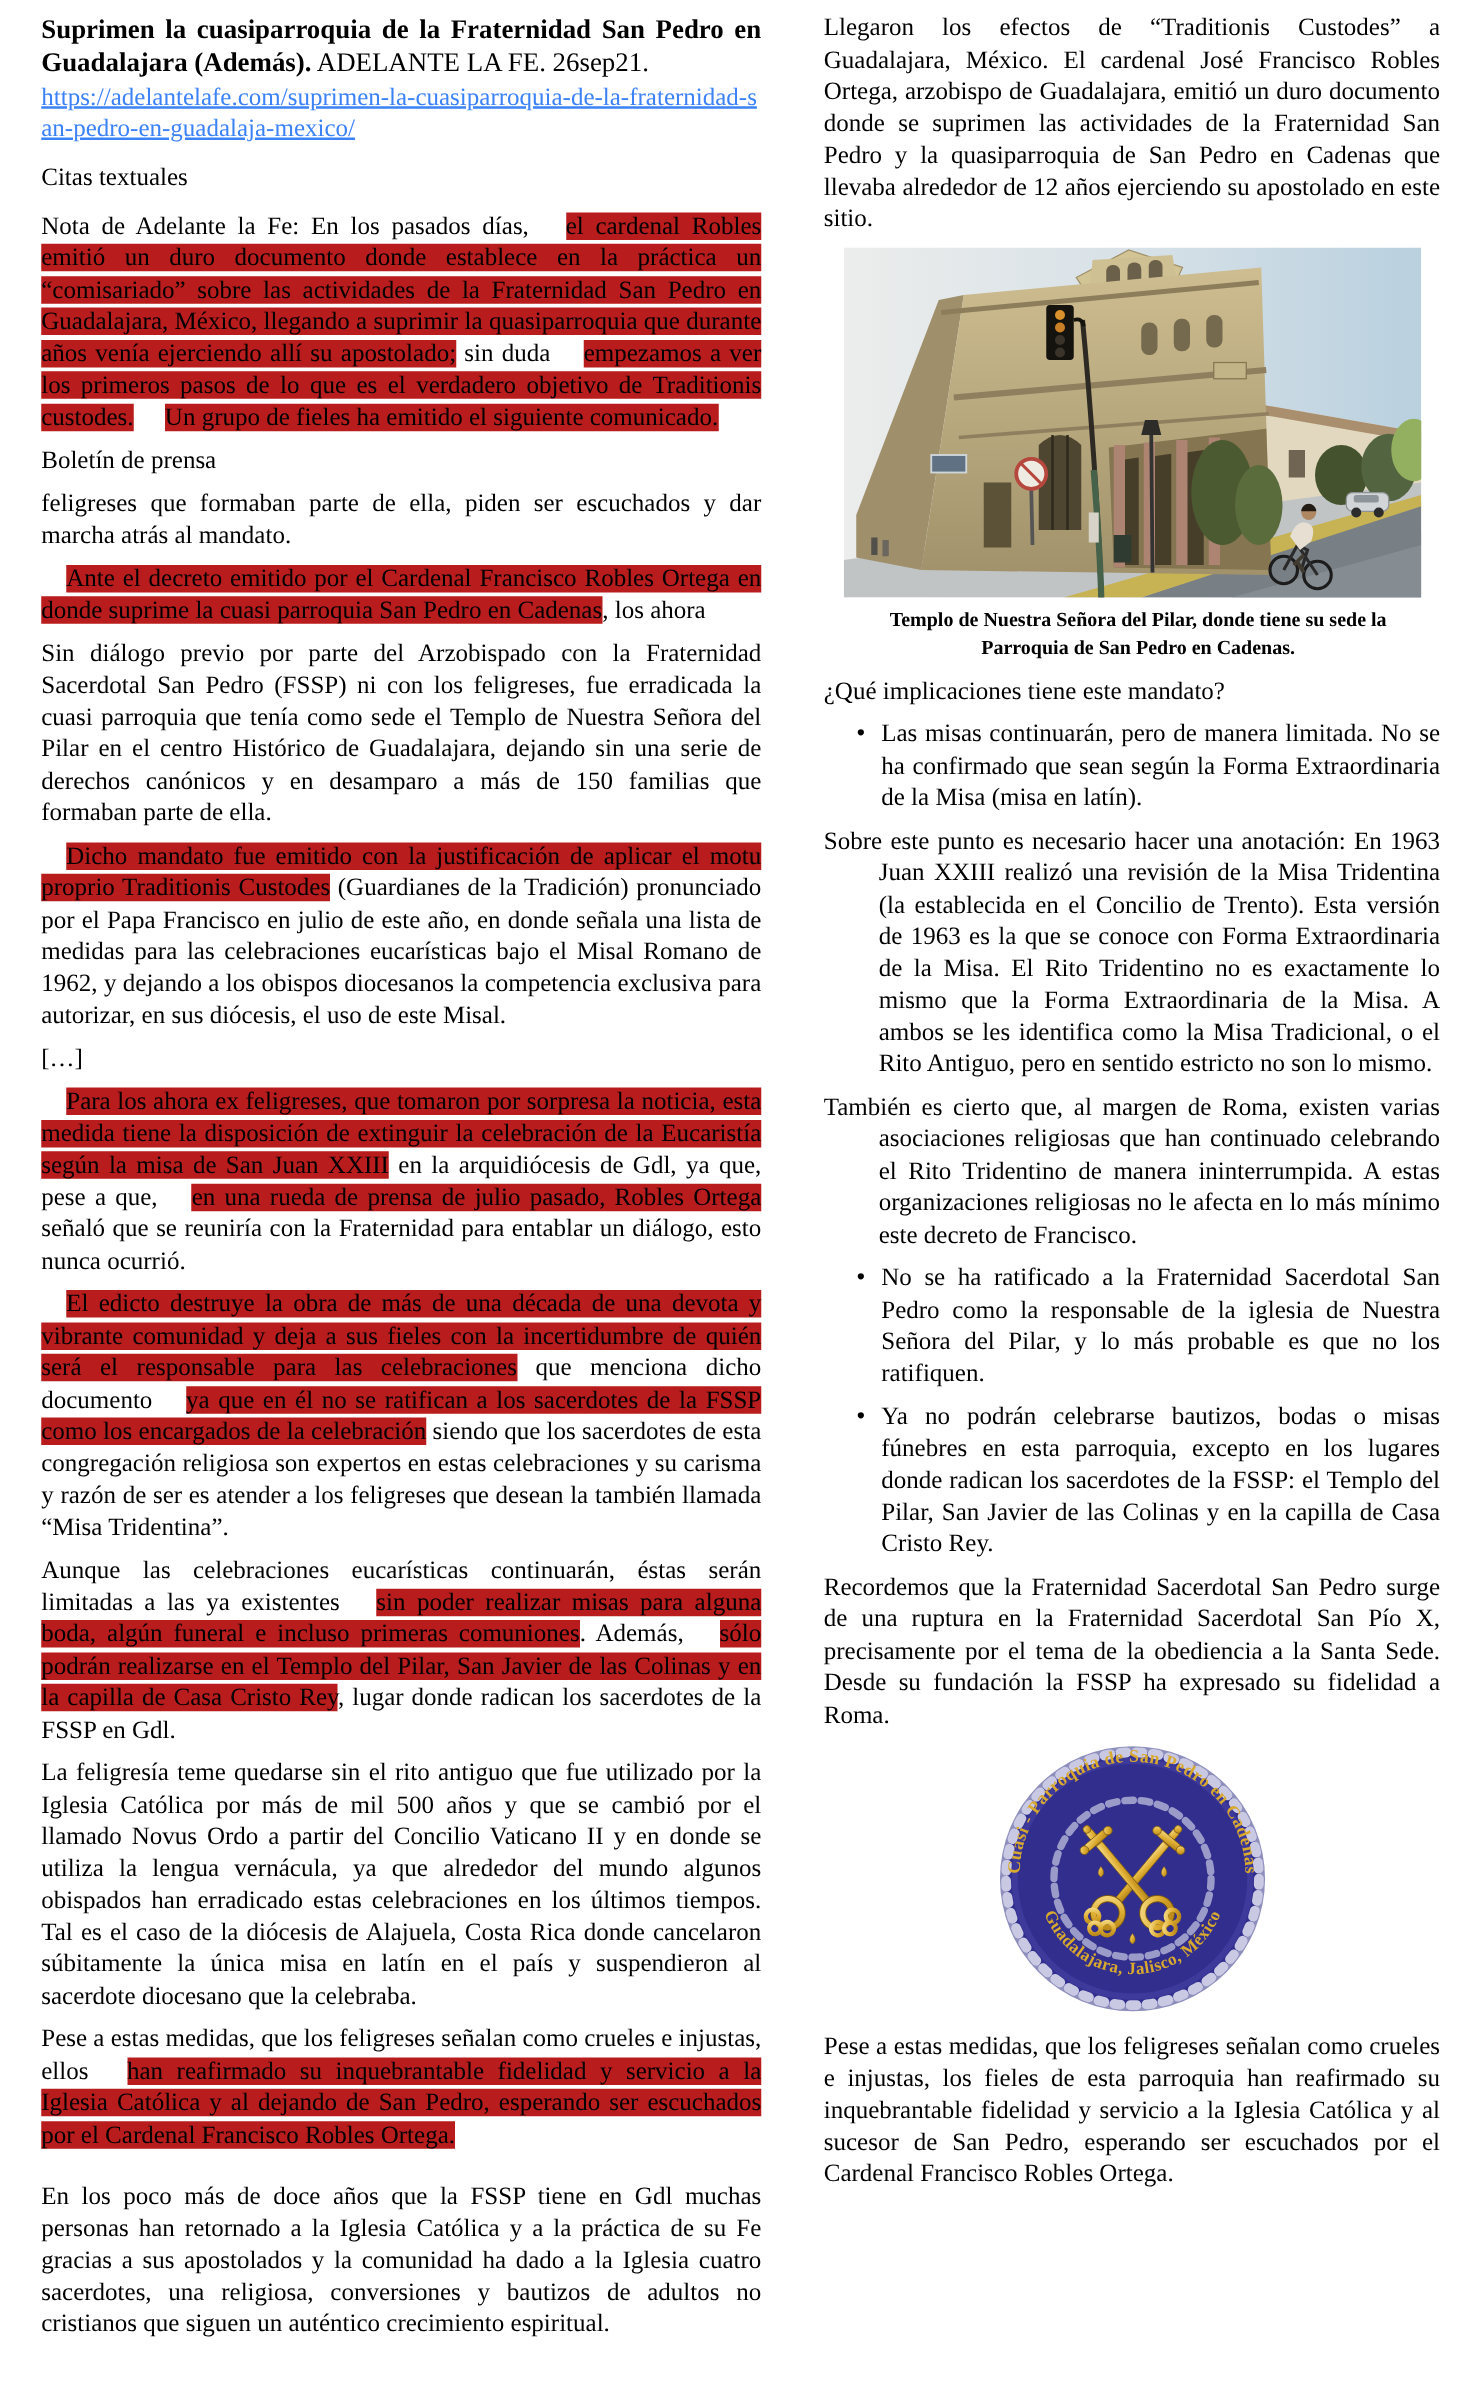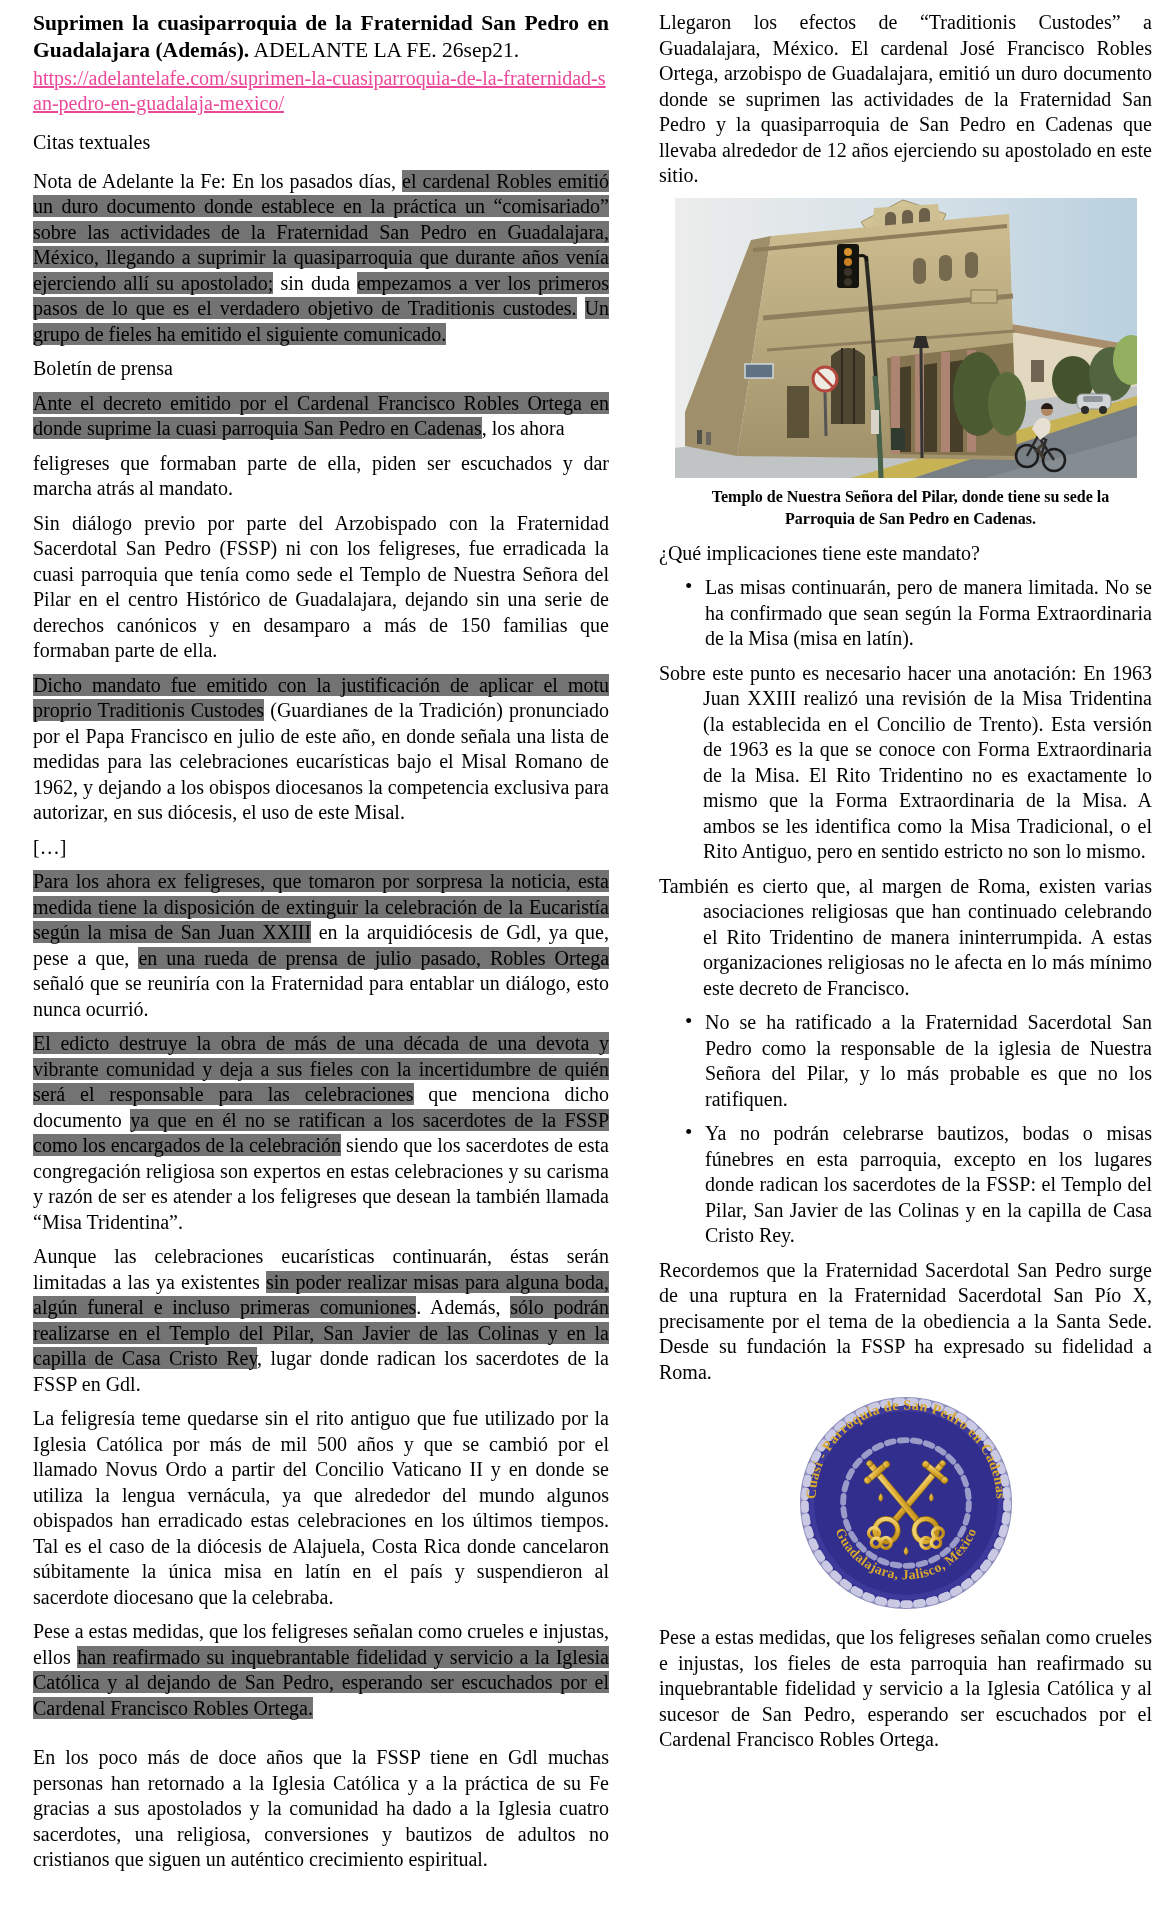--- a/index.html
+++ b/index.html
@@ -3,25 +3,25 @@
 <meta charset="utf-8">
 <style>
   html,body{margin:0;padding:0;background:#ffffff;}
   body{width:1174px;height:1920px;overflow:hidden;color:#000;
        font-family:"Liberation Serif","DejaVu Serif",serif;}
   .page{display:flex;padding:10px 20px 0 33px;gap:50px;box-sizing:border-box;}
   .col{box-sizing:border-box;}
   .col.left{width:576px;}
   .col.right{width:493px;}
   p{margin:0 0 9px 0;font-size:20px;line-height:25.5px;text-align:justify;}
-  .hl{background:#737373;}
+  .hl{background:#b91c1c;margin-left:20px;}
   .title{font-size:21.5px;line-height:27px;font-weight:bold;margin-bottom:2px;}
   .title .tsuffix{font-weight:normal;}
   .linkline{margin-bottom:12px;line-height:25px;}
-  a.url{color:#ec4899;text-decoration:underline;overflow-wrap:anywhere;word-break:break-all;font-size:20px;}
+  a.url{color:#3b82f6;text-decoration:underline;overflow-wrap:anywhere;word-break:break-all;font-size:20px;}
   .citas{margin:14px 0 13px 0;}
   .bullet{position:relative;padding-left:46px;}
   .bullet::before{content:"\2022";position:absolute;left:26px;top:-1px;font-size:21px;}
   .hang{padding-left:44px;text-indent:-44px;}
   .gap-top{margin-top:24px;}
   .photo{display:block;margin:4px 0 8px 16px;}
   .caption{font-weight:bold;text-align:center;font-size:16px;line-height:22px;
            margin:0 6px 11px 16px;}
   .seal{display:block;margin:10px auto 14px auto;}
   .after-seal{margin-top:4px;}
@@ -31,22 +31,22 @@
 
 <div class="page">
 
   <div class="col left">
     <p class="title"><b>Suprimen la cuasiparroquia de la Fraternidad San Pedro en Guadalajara (Además).</b><span class="tsuffix"> ADELANTE LA FE. 26sep21.</span></p>
     <p class="linkline"><a class="url" href="#">https://adelantelafe.com/suprimen-la-cuasiparroquia-de-la-fraternidad-san-pedro-en-guadalaja-mexico/</a></p>
     <p class="citas">Citas textuales</p>
 
     <p><span>Nota de Adelante la Fe: En los pasados días, </span><span class="hl">el cardenal Robles emitió un duro documento donde establece en la práctica un “comisariado” sobre las actividades de la Fraternidad San Pedro en Guadalajara, México, llegando a suprimir la quasiparroquia que durante años venía ejerciendo allí su apostolado;</span><span> sin duda </span><span class="hl">empezamos a ver los primeros pasos de lo que es el verdadero objetivo de Traditionis custodes.</span><span> </span><span class="hl">Un grupo de fieles ha emitido el siguiente comunicado.</span></p>
     <p><span>Boletín de prensa</span></p>
+    <p><span>feligreses que formaban parte de ella, piden ser escuchados y dar marcha atrás al mandato.</span></p>
     <p><span class="hl">Ante el decreto emitido por el Cardenal Francisco Robles Ortega en donde suprime la cuasi parroquia San Pedro en Cadenas</span><span>, los ahora</span></p>
-    <p><span>feligreses que formaban parte de ella, piden ser escuchados y dar marcha atrás al mandato.</span></p>
     <p><span>Sin diálogo previo por parte del Arzobispado con la Fraternidad Sacerdotal San Pedro (FSSP) ni con los feligreses, fue erradicada la cuasi parroquia que tenía como sede el Templo de Nuestra Señora del Pilar en el centro Histórico de Guadalajara, dejando sin una serie de derechos canónicos y en desamparo a más de 150 familias que formaban parte de ella.</span></p>
     <p><span class="hl">Dicho mandato fue emitido con la justificación de aplicar el motu proprio Traditionis Custodes</span><span> (Guardianes de la Tradición) pronunciado por el Papa Francisco en julio de este año, en donde señala una lista de medidas para las celebraciones eucarísticas bajo el Misal Romano de 1962, y dejando a los obispos diocesanos la competencia exclusiva para autorizar, en sus diócesis, el uso de este Misal.</span></p>
     <p><span>[…]</span></p>
     <p><span class="hl">Para los ahora ex feligreses, que tomaron por sorpresa la noticia, esta medida tiene la disposición de extinguir la celebración de la Eucaristía según la misa de San Juan XXIII</span><span> en la arquidiócesis de Gdl, ya que, pese a que, </span><span class="hl">en una rueda de prensa de julio pasado, Robles Ortega</span><span> señaló que se reuniría con la Fraternidad para entablar un diálogo, esto nunca ocurrió.</span></p>
     <p><span class="hl">El edicto destruye la obra de más de una década de una devota y vibrante comunidad  y deja a sus fieles con la incertidumbre de quién será el responsable para las celebraciones</span><span> que menciona dicho documento </span><span class="hl">ya que en él no se ratifican a los sacerdotes de la FSSP como los encargados de la celebración</span><span> siendo que los sacerdotes de esta congregación religiosa son expertos en estas celebraciones y su carisma y razón de ser es atender a los feligreses que desean la también llamada “Misa Tridentina”.</span></p>
     <p><span>Aunque las celebraciones eucarísticas continuarán, éstas serán limitadas a las ya existentes </span><span class="hl">sin poder realizar misas para alguna boda, algún funeral e incluso primeras comuniones</span><span>. Además, </span><span class="hl">sólo podrán realizarse en el Templo del Pilar, San Javier de las Colinas y en la capilla de Casa Cristo Rey</span><span>, lugar donde radican los sacerdotes de la FSSP en Gdl.</span></p>
     <p><span>La feligresía teme quedarse sin el rito antiguo que fue utilizado por la Iglesia Católica por más de mil 500 años y que se cambió por el llamado Novus Ordo a partir del Concilio Vaticano II y en donde se utiliza la lengua vernácula, ya que alrededor del mundo algunos obispados han erradicado estas celebraciones en los últimos tiempos. Tal es el caso de la diócesis de Alajuela, Costa Rica donde cancelaron súbitamente la única misa en latín en el país y suspendieron al sacerdote diocesano que la celebraba.</span></p>
     <p><span>Pese a estas medidas, que los feligreses señalan como crueles e injustas, ellos </span><span class="hl">han reafirmado su inquebrantable fidelidad y servicio a la Iglesia Católica y al dejando de San Pedro, esperando ser escuchados por el Cardenal Francisco Robles Ortega.</span></p>
     <p class="gap-top"><span>En los poco más de doce años que la FSSP tiene en Gdl muchas personas han retornado a la Iglesia Católica y a la práctica de su Fe gracias a sus apostolados y la comunidad ha dado a la Iglesia cuatro sacerdotes, una religiosa, conversiones y bautizos de adultos no cristianos que siguen un auténtico crecimiento espiritual.</span></p>
   </div>

